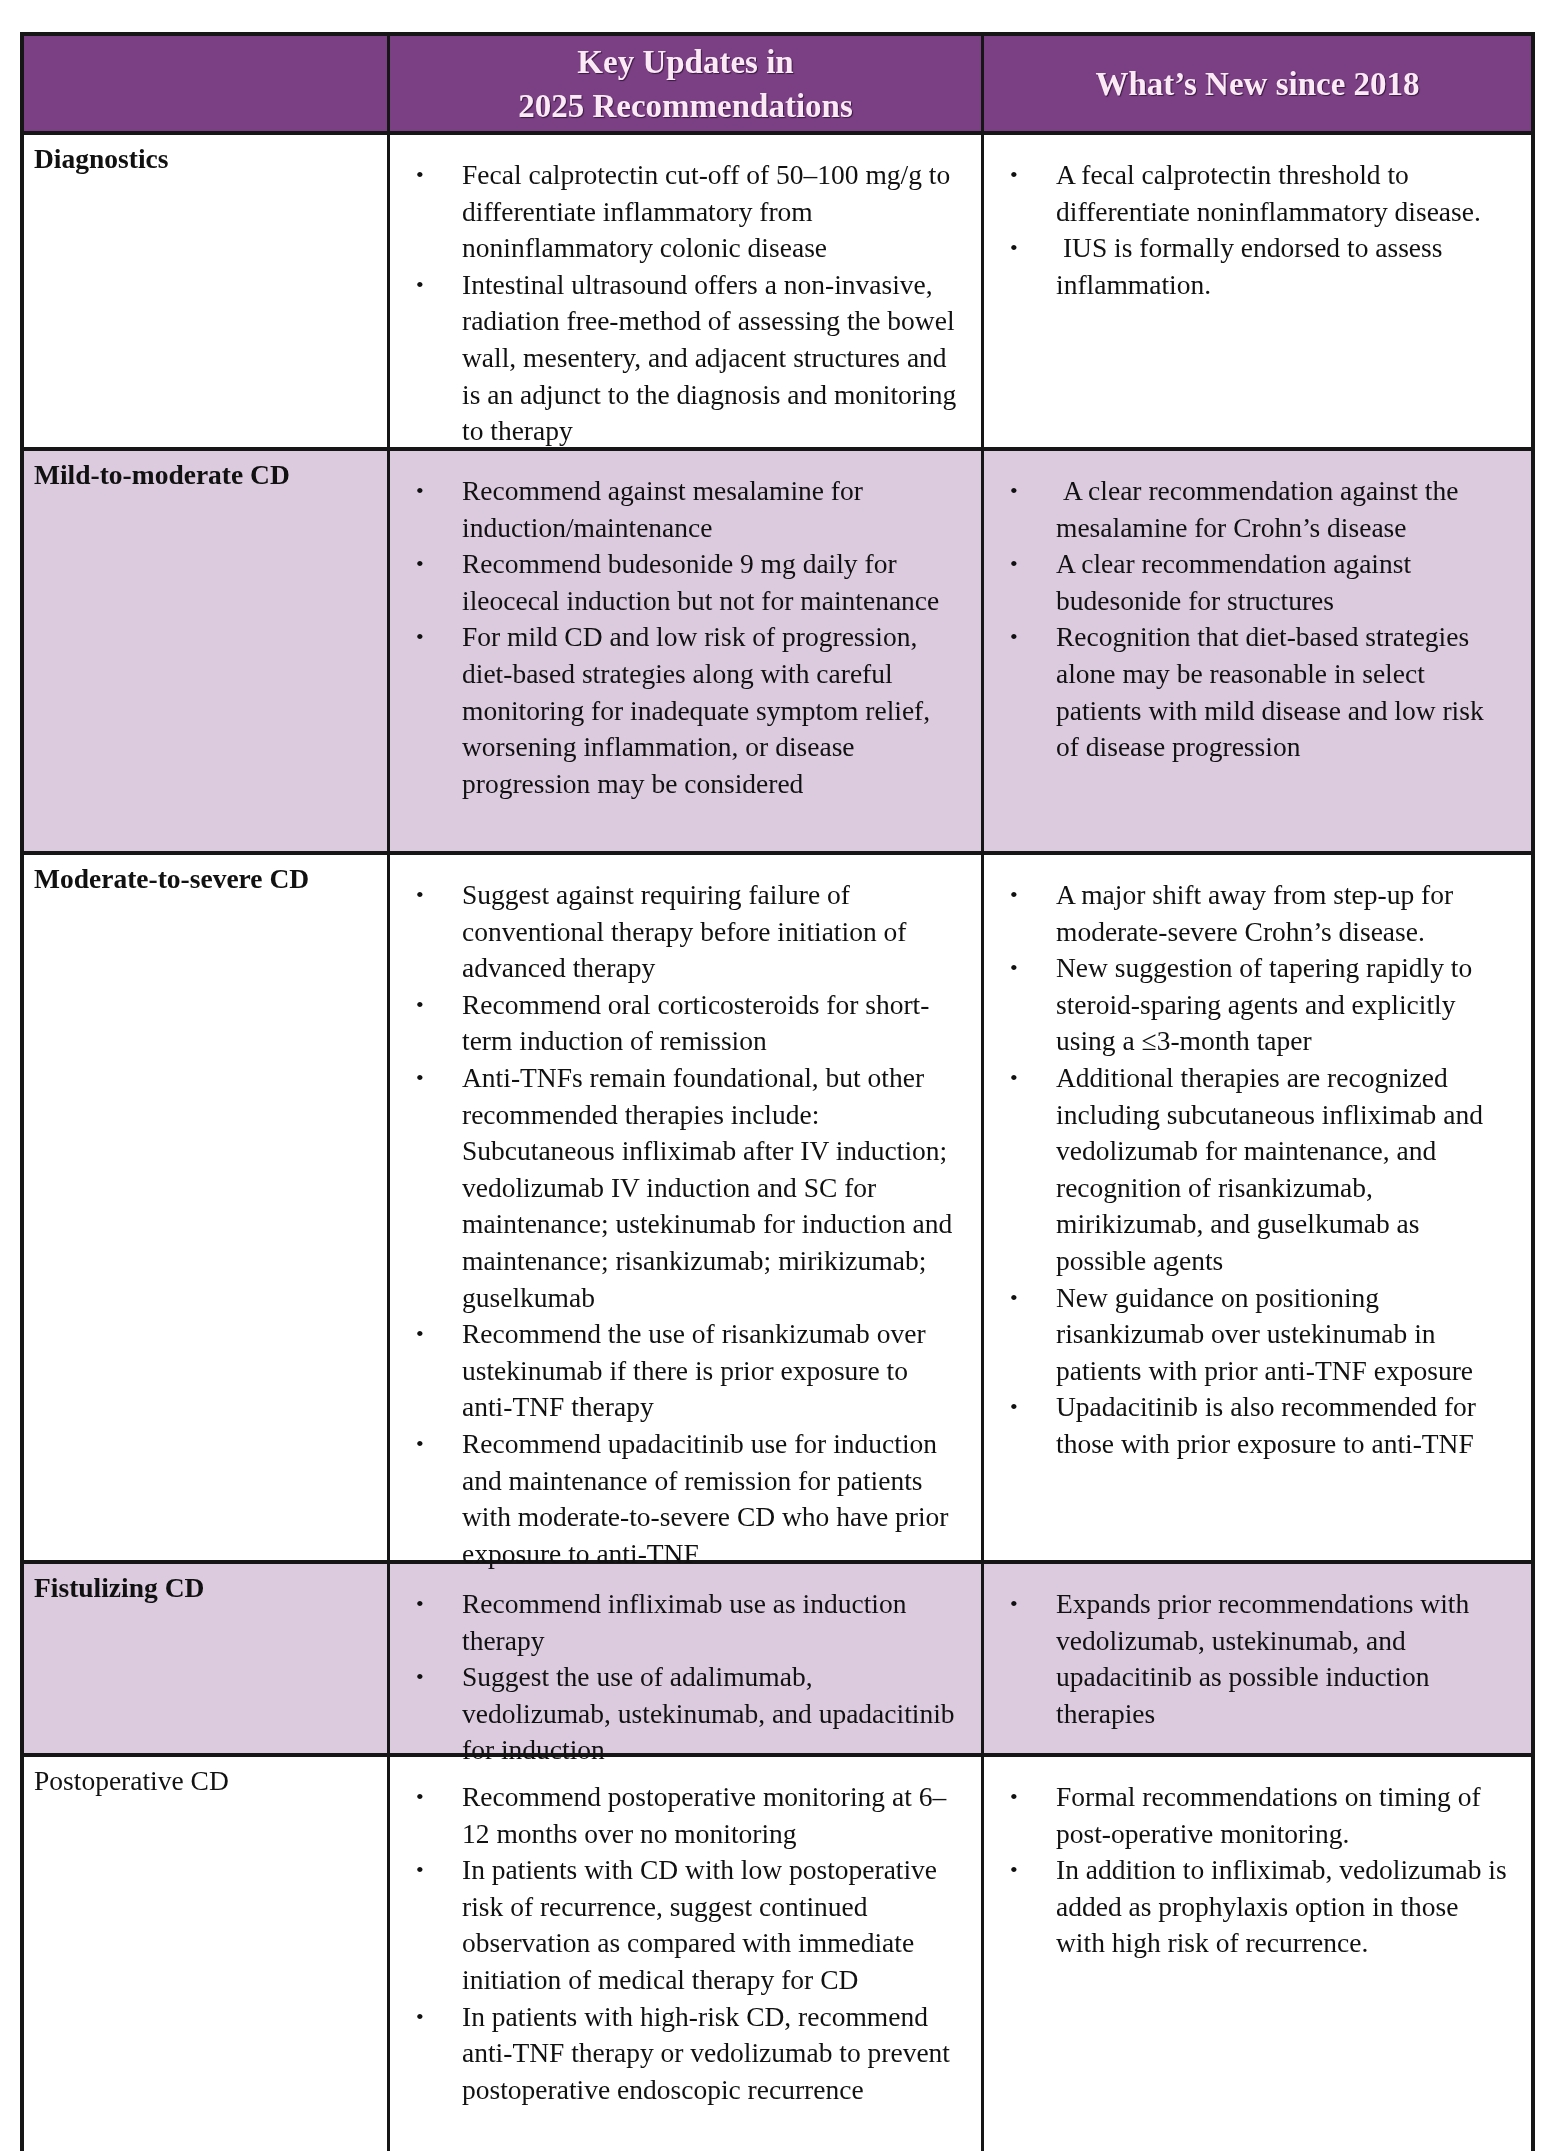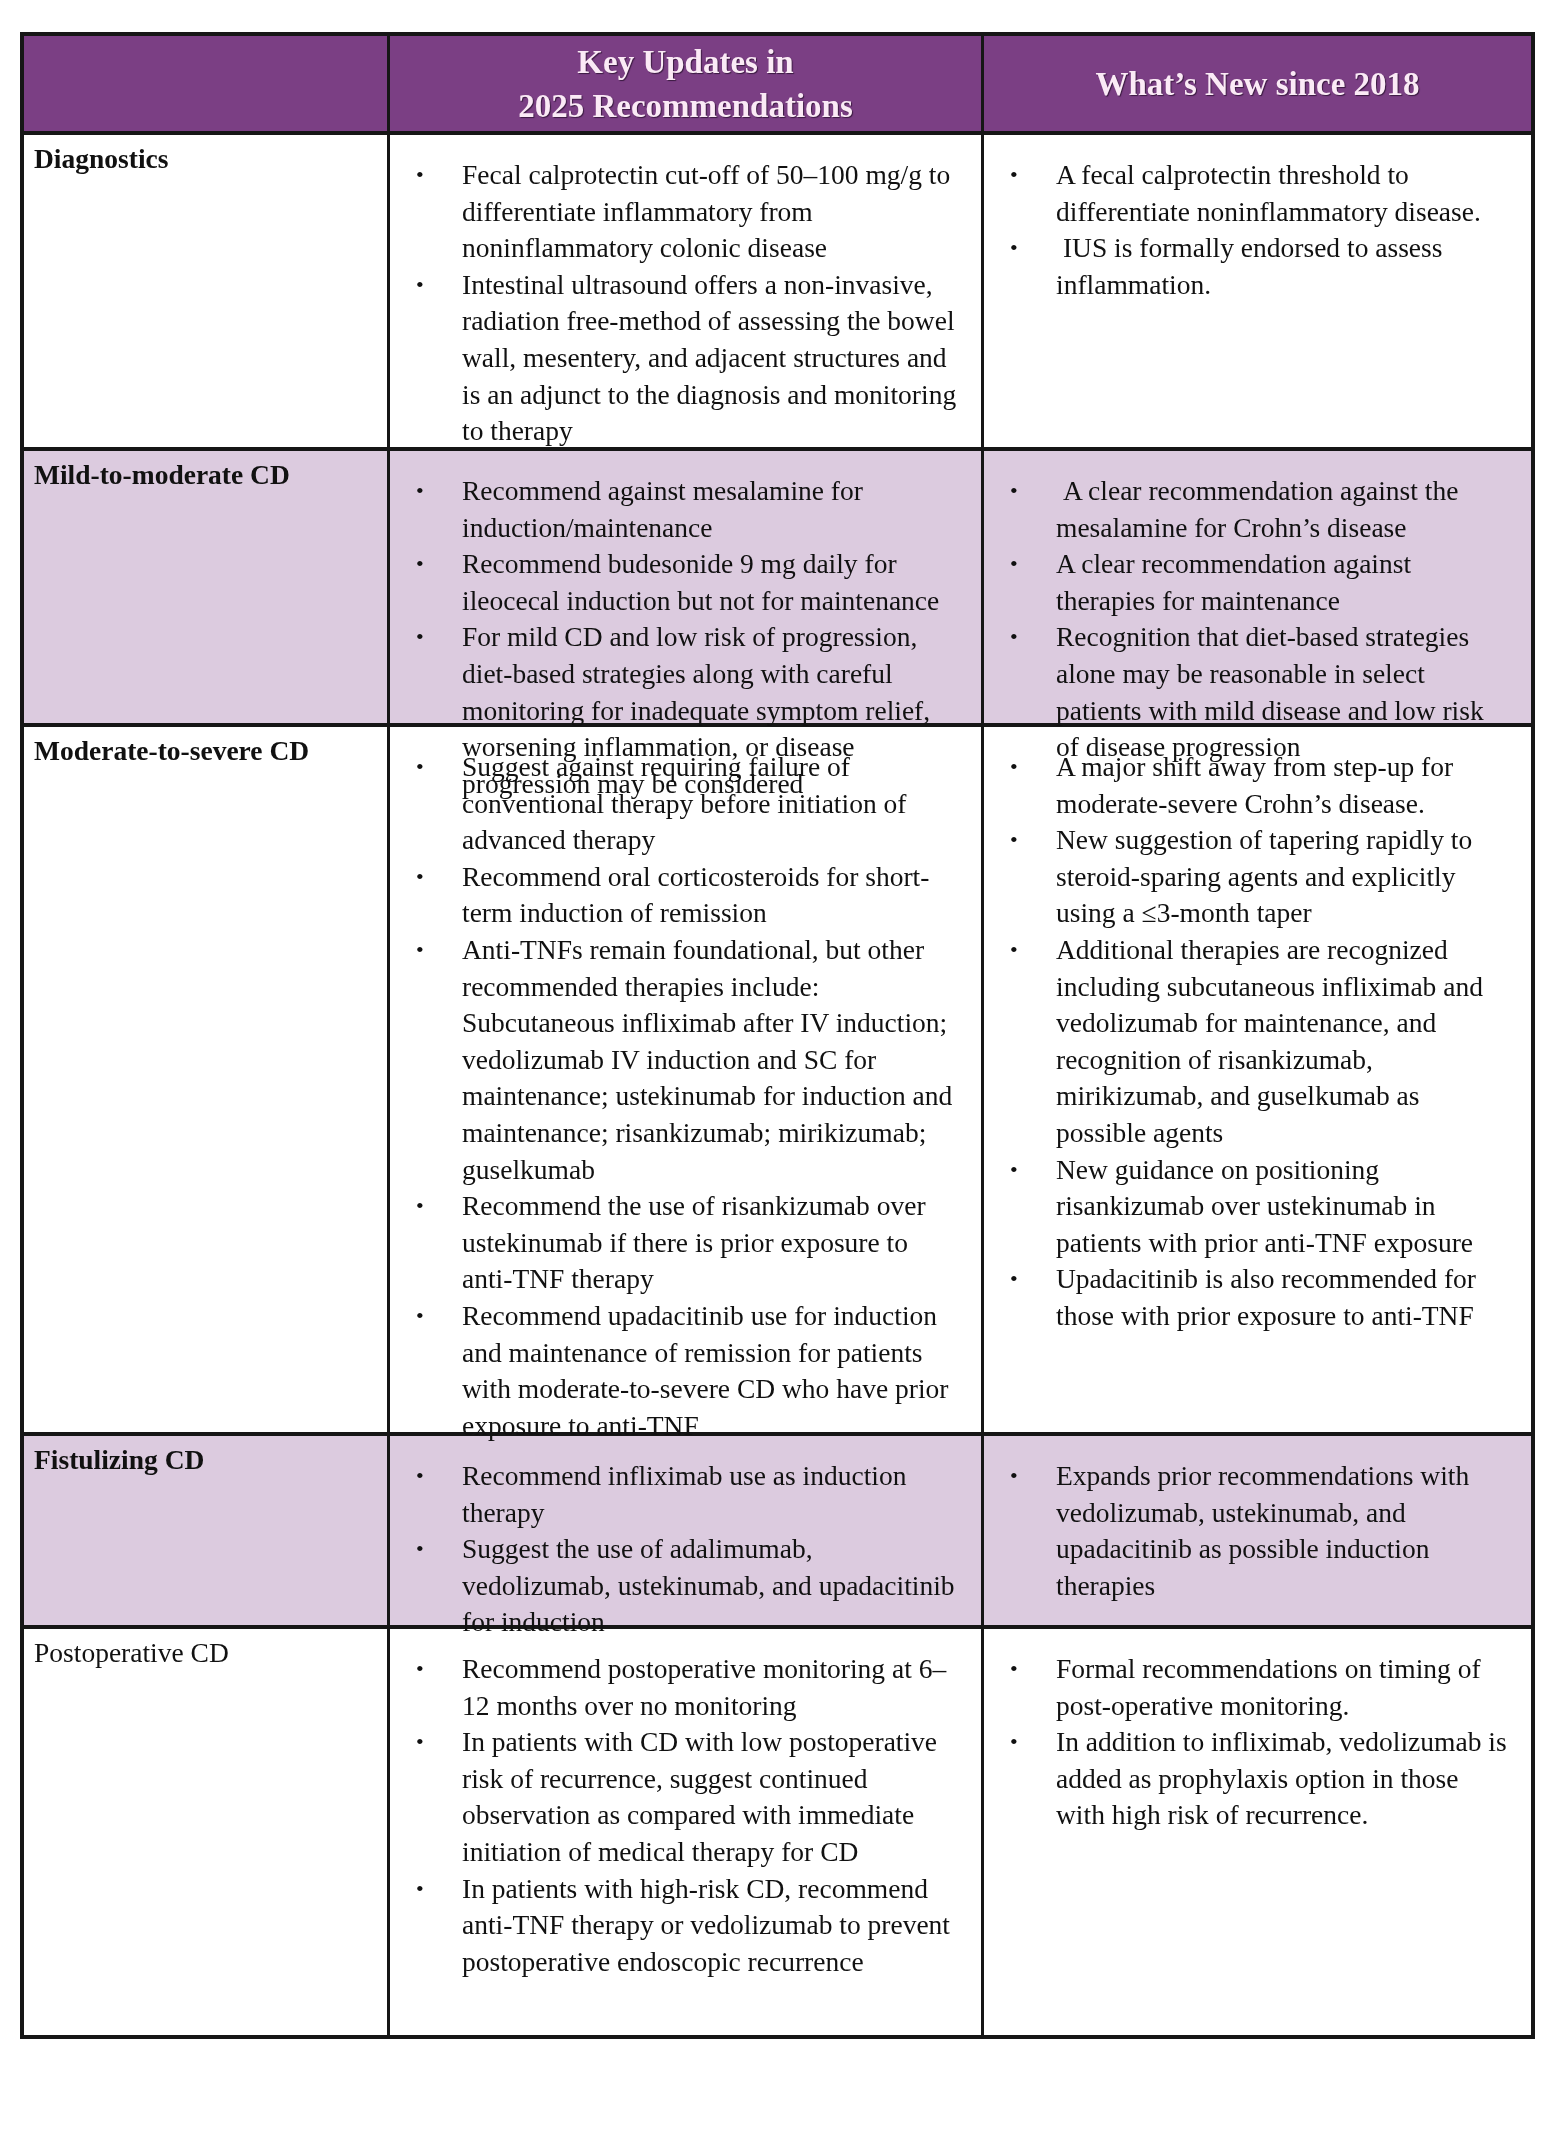--- a/index.html
+++ b/index.html
@@ -46,33 +46,33 @@
       </ul>
     </div>
     <div class="cell">
       <ul class="bul">
         <li>A fecal calprotectin threshold to differentiate noninflammatory disease.</li>
         <li class="ws"> IUS is formally endorsed to assess inflammation.</li>
       </ul>
     </div>
   </div>
 
-  <div class="row lav" style="height:276px">
+  <div class="row lav" style="height:404px">
     <div class="cell label">Mild-to-moderate CD</div>
     <div class="cell">
       <ul class="bul">
         <li>Recommend against mesalamine for induction/maintenance</li>
         <li>Recommend budesonide 9 mg daily for ileocecal induction but not for maintenance</li>
         <li>For mild CD and low risk of progression, diet-based strategies along with careful monitoring for inadequate symptom relief, worsening inflammation, or disease progression may be considered</li>
       </ul>
     </div>
     <div class="cell">
       <ul class="bul">
         <li class="ws"> A clear recommendation against the mesalamine for Crohn’s disease</li>
-        <li>A clear recommendation against therapies for maintenance</li>
+        <li>A clear recommendation against budesonide for structures</li>
         <li>Recognition that diet-based strategies alone may be reasonable in select patients with mild disease and low risk of disease progression</li>
       </ul>
     </div>
   </div>
 
   <div class="row wht" style="height:709px">
     <div class="cell label">Moderate-to-severe CD</div>
     <div class="cell">
       <ul class="bul">
         <li>Suggest against requiring failure of conventional therapy before initiation of advanced therapy</li>

